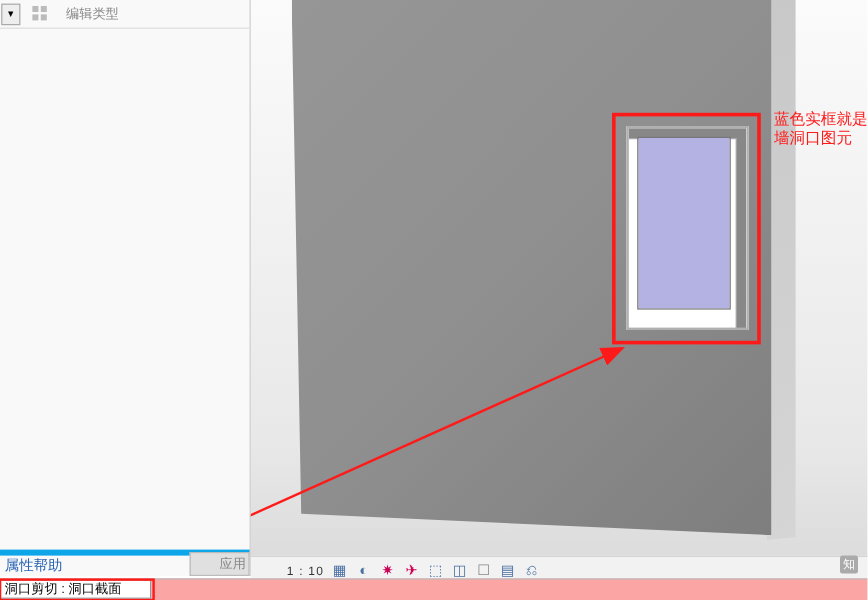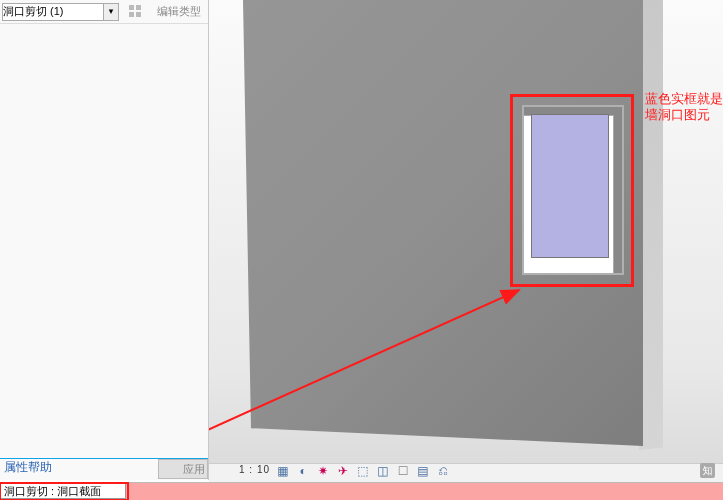--- a/index.html
+++ b/index.html
@@ -39,22 +39,22 @@
     .edit-type-icon {
       width: 14px; height: 14px;
       background:
         linear-gradient(#bbb,#bbb) 0 0/5px 5px no-repeat,
         linear-gradient(#bbb,#bbb) 7px 0/5px 5px no-repeat,
         linear-gradient(#bbb,#bbb) 0 7px/5px 5px no-repeat,
         linear-gradient(#bbb,#bbb) 7px 7px/5px 5px no-repeat;
     }
     .panel-foot {
       position: absolute; left: 0; bottom: 0; width: 100%;
-      height: 22px; display: flex; align-items: flex-start;
-      border-top: 1px solid #0ea5e9;
+      height: 22px; display: flex; align-items: flex-end;
+      border-top: 5px solid #0ea5e9;
     }
     .help-link { color: #2963b3; padding: 0 4px; cursor: pointer; }
     .apply-btn {
       margin-left: auto; width: 50px; height: 20px;
       background: #e0e0e0; border: 1px solid #bbb;
       color: #888; font-size: 11px; text-align: center; line-height: 18px; padding-left: 22px;
     }
     .viewport {
       position: absolute; left: 209px; top: 0;
       width: 514px; height: 463px;
@@ -95,21 +95,21 @@
       color: #ff1a1a; font-size: 13px; width: 80px; line-height: 16px;
     }
     .annot-line {
       position: absolute; left: 0; top: 0; width: 514px; height: 463px;
       pointer-events: none;
     }
     .view-toolbar {
       position: absolute; left: 209px; bottom: 18px;
       height: 19px; width: 514px;
       background: #f2f2f2; border-top: 1px solid #ccc;
-      display: flex; align-items: flex-start; gap: 6px;
+      display: flex; align-items: flex-end; gap: 6px;
       padding-left: 30px;
     }
     .scale { font-size: 10px; color: #333; letter-spacing: 1px; }
     .tb-icon { width: 14px; height: 14px; font-size: 12px; line-height: 14px;
       text-align: center; color: #4a6fa0; }
     .statusbar {
       position: absolute; left: 0; bottom: 0; width: 100%; height: 18px;
       background: #fca5a5; border-top: 1px solid #bbb;
       display: flex; align-items: flex-start;
     }
@@ -133,21 +133,20 @@
       width: 15px; height: 15px; background: #aaa;
       color: #fff; font-size: 10px; line-height: 15px; text-align: center;
       border-radius: 2px;
     }
   </style>
 </head>
 <body>
 
 <div class="panel">
   <div class="panel-head">
-    <input class="type-sel" value="洞口剪切 (1)" style="">
     <div class="dd-btn">▾</div>
     <div class="edit-type-btn">
       <span class="edit-type-icon"></span>
       <span>编辑类型</span>
     </div>
   </div>
   <div class="panel-foot">
     <span class="help-link">属性帮助</span>
     <div class="apply-btn">应用</div>
   </div>

